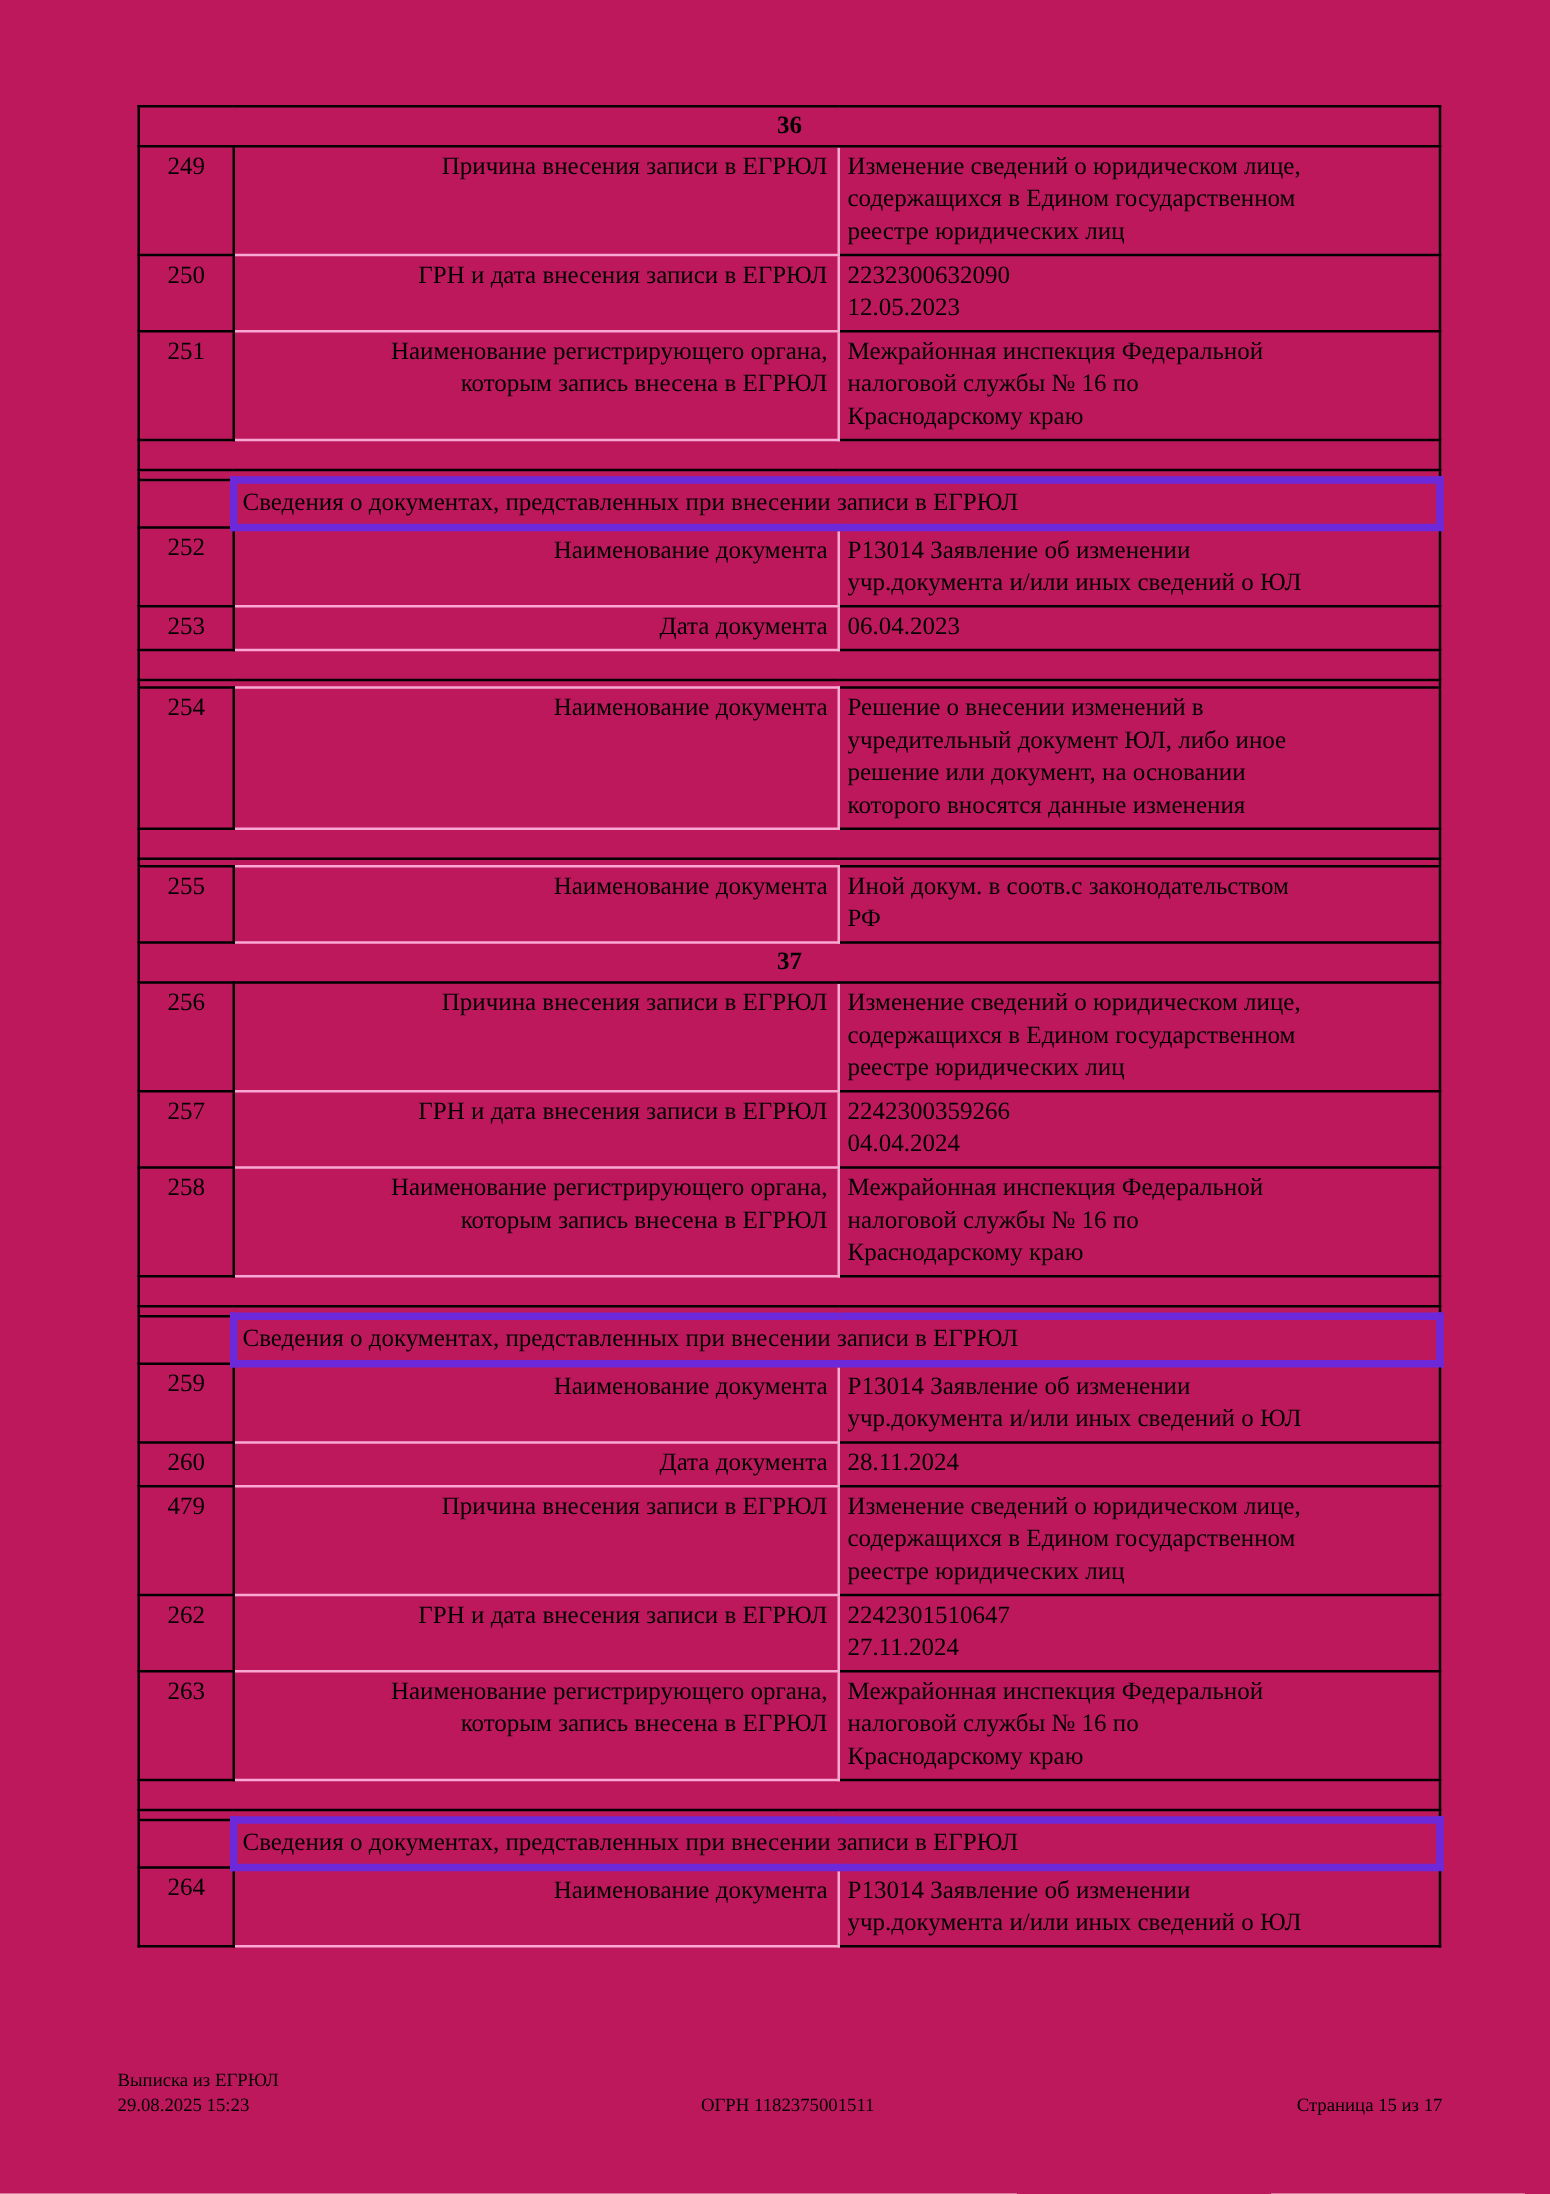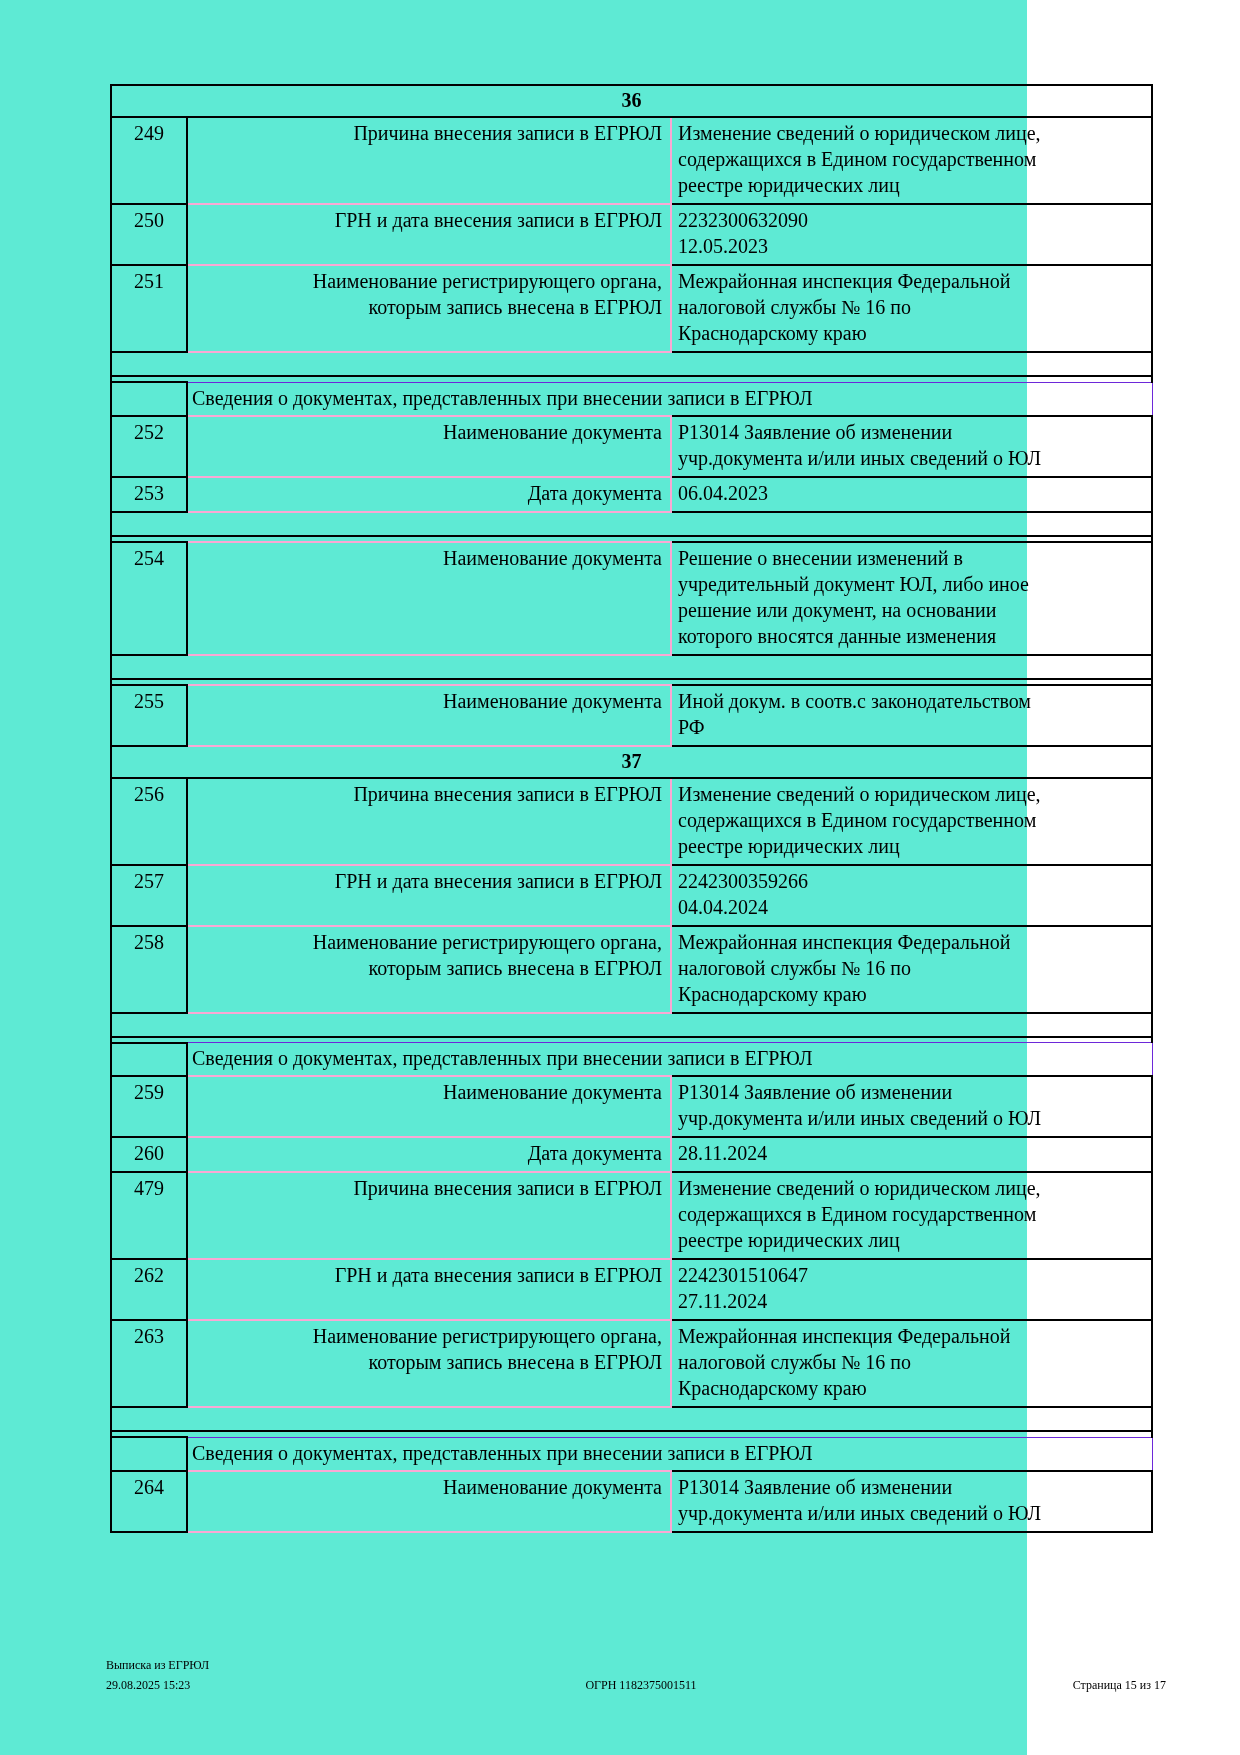--- a/index.html
+++ b/index.html
@@ -5,23 +5,23 @@
   html, body {
     margin: 0;
     padding: 0;
     background: #ffffff;
     width: 1240px;
     height: 1755px;
     overflow: hidden;
   }
   .page {
     position: relative;
-    width: 1027px;
+    width: 1240px;
     height: 1755px;
-    background: #5eead4;
+    background: #be185d;
     font-family: "Liberation Serif", serif;
     color: #000000;
   }
   table.egrul {
     position: absolute;
     left: 110px;
     top: 84px;
     width: 1041px;
     border-collapse: collapse;
     table-layout: fixed;
@@ -74,32 +74,32 @@
     border-top: none;
     border-bottom: none;
     height: 4px;
     padding: 0;
   }
   tr.subheader td.numempty {
     border: 2px solid #000;
     padding: 2px;
   }
   tr.subheader td.subtext {
-    border: 1px solid #6d28d9;
+    border: 6px solid #6d28d9;
     padding: 2px 6px 4px 4px;
   }
   .footer {
     position: absolute;
-    left: 106px;
+    left: 94px;
     top: 1655px;
     width: 1060px;
     display: flex;
     justify-content: space-between;
     align-items: flex-end;
-    font-size: 12px;
+    font-size: 15px;
     line-height: 20px;
   }
   .footer .left-block { text-align: left; }
   .footer .center-block { text-align: center; }
   .footer .right-block { text-align: right; }
 </style>
 </head>
 <body>
 
 <div class="page">

